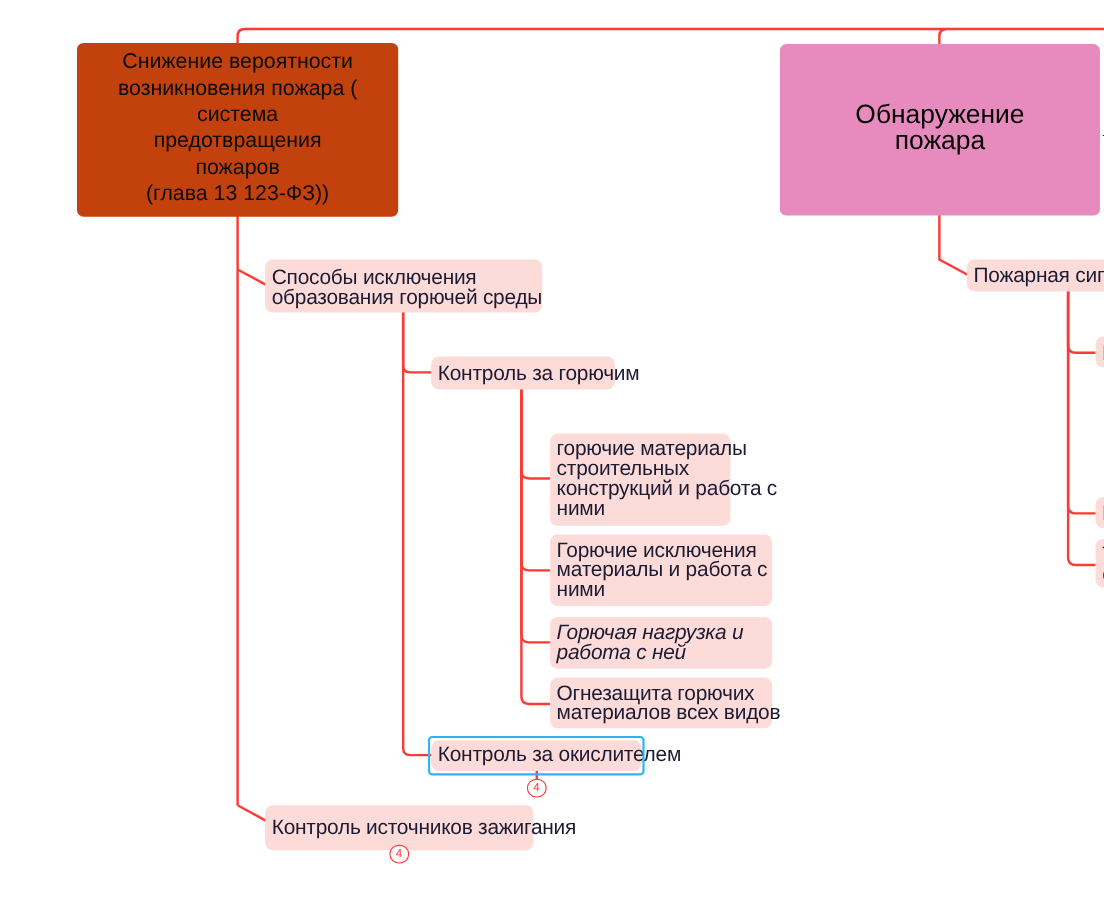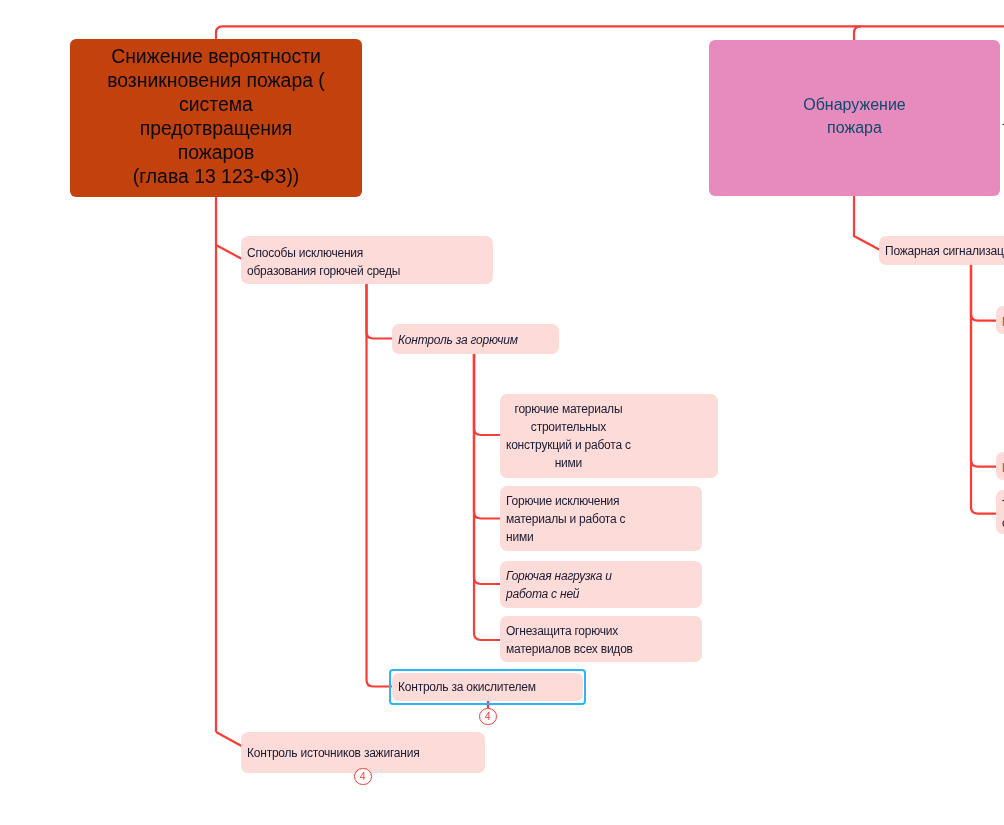--- a/index.html
+++ b/index.html
@@ -6,22 +6,22 @@
   html,body{margin:0;padding:0;}
   body{width:1004px;height:825px;background:#ffffff;overflow:hidden;
        font-family:"Liberation Sans",sans-serif;}
   #canvas{position:relative;width:1004px;height:825px;overflow:hidden;background:#fff;}
   svg#links{position:absolute;left:0;top:0;width:1004px;height:825px;}
   .node{position:absolute;box-sizing:border-box;display:flex;align-items:center;
         white-space:pre;}
   .root{background:#c2410c;justify-content:center;text-align:center;
         font-size:19.4px;line-height:24px;color:#0a0a0a;border-radius:6px;}
   .branch{background:#E78BBE;justify-content:center;text-align:center;
-        font-size:16px;line-height:22.4px;color:#0c4a6e;border-radius:6px;}
-  .leaf{background:#FCDBD8;color:#1B1B33;font-size:12px;letter-spacing:-0.22px;
+        font-size:24px;line-height:22.4px;color:#000000;border-radius:6px;}
+  .leaf{background:#FCDBD8;color:#1B1B33;font-size:19px;letter-spacing:-0.22px;
         line-height:18px;padding:1px 6px 0 6px;border-radius:7px;}
   .selbox{position:absolute;box-sizing:border-box;border:2.5px solid #2EB4F5;
         border-radius:4px;pointer-events:none;}
   .badge{position:absolute;width:17.5px;height:17.5px;border-radius:50%;
         border:1.3px solid #FB3B35;color:#FB3B35;font-size:10.5px;
         display:flex;align-items:center;justify-content:center;
         background:#fff;box-sizing:border-box;line-height:1;}
   .clip-txt{overflow:hidden;}
   .orange{color:#C4661A;font-weight:bold;}
 </style>
@@ -69,25 +69,25 @@
   <div class="node branch" style="left:709px;top:40px;width:291px;height:156px;padding-bottom:3px;">
     <span class="txt">Обнаружение
 пожара</span>
   </div>
 
   <div class="node leaf" style="left:241px;top:236px;width:252px;height:48px;padding-top:3px;">
     <span class="txt">Способы исключения
 образования горючей среды</span>
   </div>
 
-  <div class="node leaf" style="left:392px;top:324px;width:167px;height:30px;font-style:italic;">
+  <div class="node leaf" style="left:392px;top:324px;width:167px;height:30px;">
     <span class="txt">Контроль за горючим</span>
   </div>
 
-  <div class="node leaf" style="left:500px;top:394px;width:218px;height:84px;padding-top:0;text-align:center;">
+  <div class="node leaf" style="left:500px;top:394px;width:164px;height:84px;padding-top:0;">
     <span class="txt">горючие материалы
 строительных
 конструкций и работа с
 ними</span>
   </div>
 
   <div class="node leaf" style="left:500px;top:486px;width:202px;height:65px;">
     <span class="txt">Горючие исключения
 материалы и работа с
 ними</span>

